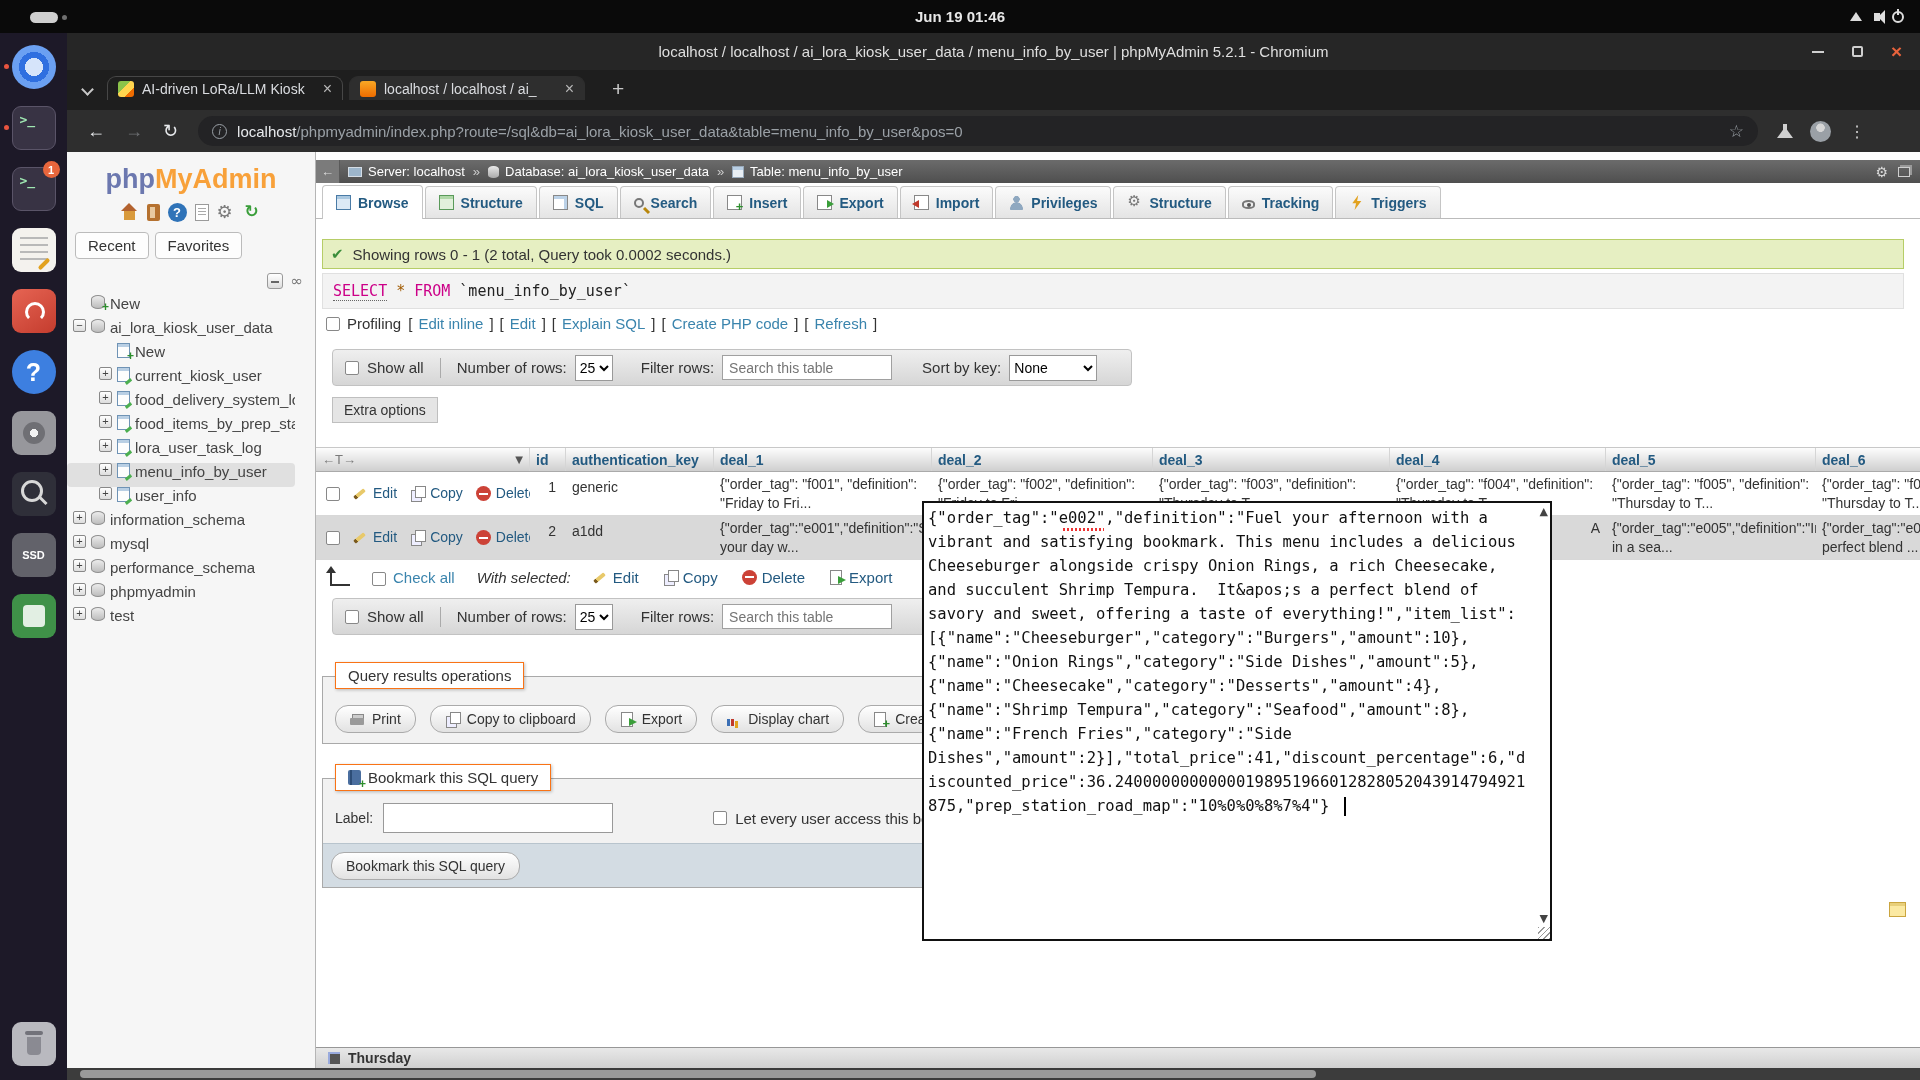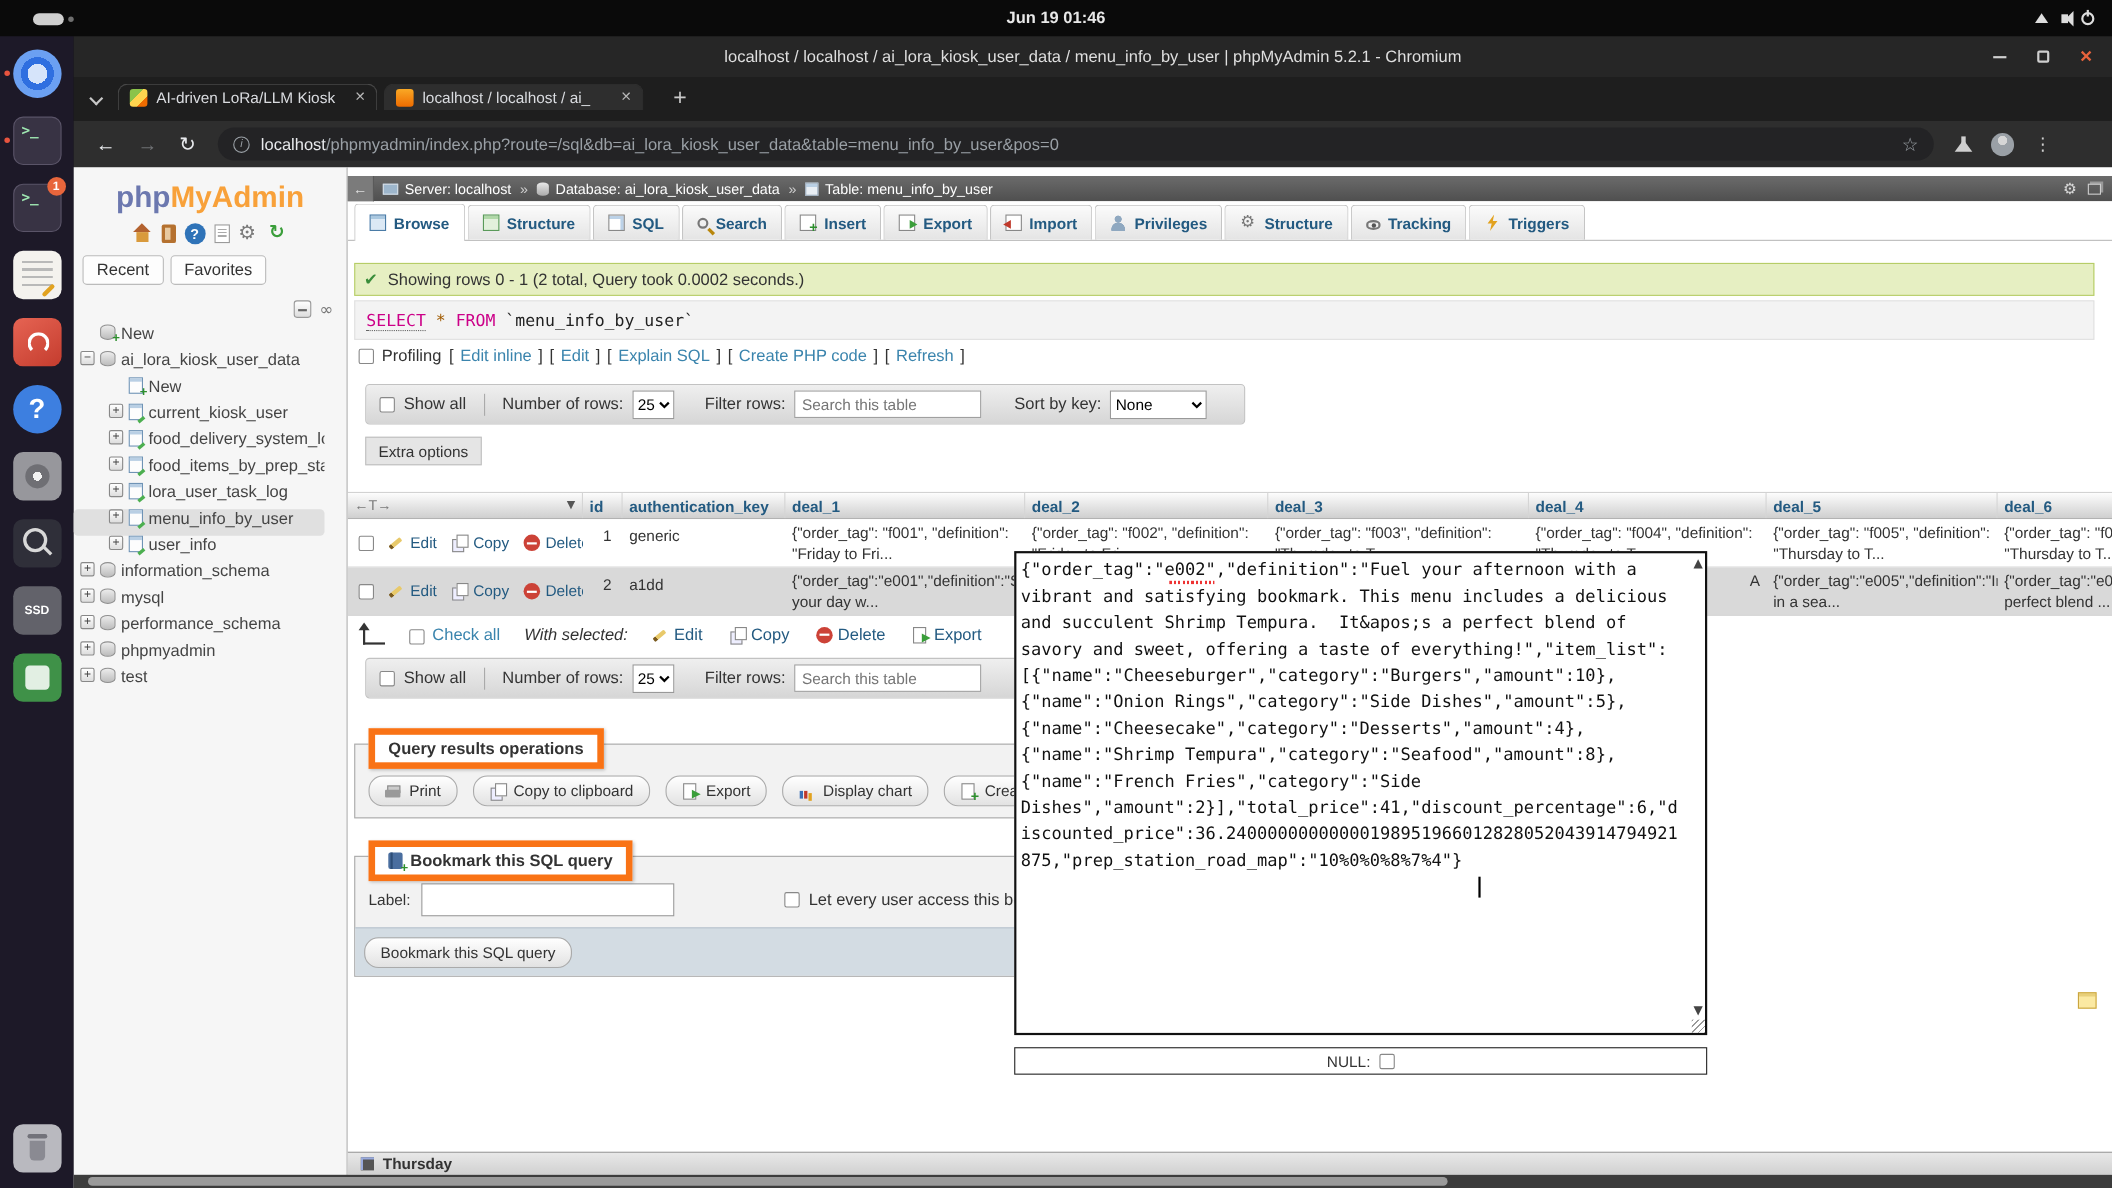--- a/index.html
+++ b/index.html
@@ -203,21 +203,21 @@
   .ai-export::before{content:"";position:absolute;left:1px;top:0;width:10px;height:13px;border:1px solid #888;background:#fff}
   .ai-export::after{content:"";position:absolute;right:-2px;bottom:1px;border-top:4px solid transparent;border-bottom:4px solid transparent;border-left:8px solid #3a9e3a}
 
   #with-selected{margin:4px 0 0 14px;height:26px;display:flex;align-items:center;gap:22px;font-size:15px}
   .upl{position:relative;width:20px;height:18px;border-left:2px solid #333;border-bottom:2px solid #333}
   .upl::before{content:"";position:absolute;left:-6px;top:-2px;border-left:5px solid transparent;border-right:5px solid transparent;border-bottom:7px solid #333}
   .ws-label{font-style:italic}
   .ws-grp{display:flex;align-items:flex-end;gap:7px}
 
   fieldset.pma{position:relative;margin-left:6px;width:1000px;border:1px solid #a9a9a9;background:#f2f2f2}
-  .legend{position:absolute;top:-15px;left:12px;background:#fff;border:6px solid #f97316;box-shadow:1px 1px 3px rgba(0,0,0,.25);padding:4px 12px;font-weight:bold;font-size:15px;color:#333;display:flex;align-items:center;gap:7px}
+  .legend{position:absolute;top:-15px;left:12px;background:#fff;border:1px solid #f97316;box-shadow:1px 1px 3px rgba(0,0,0,.25);padding:4px 12px;font-weight:normal;font-size:15px;color:#333;display:flex;align-items:center;gap:7px}
   #queryops{margin-top:41px;height:68px}
   #queryops .btn-row{display:flex;gap:14px;padding:28px 0 0 12px}
   .pill{display:inline-flex;align-items:center;gap:7px;border:1px solid #aaa;border-radius:13px;background:linear-gradient(#fff,#e2e2e2);padding:5px 14px;font-size:14px;color:#333}
   .qi-print::before{content:"";position:absolute;left:2px;top:2px;width:10px;height:5px;background:#ccc;border:1px solid #888}
   .qi-print::after{content:"";position:absolute;left:0;top:6px;width:14px;height:7px;background:#9a9a9a;border-radius:1px}
   .qi-chart::before{content:"";position:absolute;bottom:1px;left:1px;width:3px;height:7px;background:#3b6fb5;box-shadow:4px 0 0 #c0392b,8px 2px 0 #e2a21f}
   .qi-view::before{content:"";position:absolute;left:1px;top:0;width:10px;height:13px;border:1px solid #888;background:#fff}
   .qi-view::after{content:"+";position:absolute;right:-2px;bottom:-4px;color:#2d8f2d;font-weight:bold;font-size:13px}
   .bk-ic{width:13px;height:15px;background:#4a6e9f;border-radius:2px;position:relative}
   .bk-ic::before{content:"";position:absolute;left:2px;top:0;width:2px;height:100%;background:#2d4d77}
@@ -734,41 +734,38 @@
     </div>
   </fieldset>
 
   <span id="newwin-ic"></span>
 
   
   <div id="editor">
     <div id="ed-lines">
         <div class="ed-line">{"order_tag":"e002","definition":"Fuel your afternoon with a</div>
         <div class="ed-line">vibrant and satisfying bookmark. This menu includes a delicious</div>
+        <div class="ed-line">Cheeseburger alongside crispy Onion Rings, a rich Cheesecake,</div>
         <div class="ed-line">and succulent Shrimp Tempura.  It&amp;apos;s a perfect blend of</div>
         <div class="ed-line">savory and sweet, offering a taste of everything!","item_list":</div>
         <div class="ed-line">[{"name":"Cheeseburger","category":"Burgers","amount":10},</div>
         <div class="ed-line">{"name":"Onion Rings","category":"Side Dishes","amount":5},</div>
         <div class="ed-line">{"name":"Cheesecake","category":"Desserts","amount":4},</div>
         <div class="ed-line">{"name":"Shrimp Tempura","category":"Seafood","amount":8},</div>
         <div class="ed-line">{"name":"French Fries","category":"Side</div>
         <div class="ed-line">Dishes","amount":2}],"total_price":41,"discount_percentage":6,"d</div>
         <div class="ed-line">iscounted_price":36.24000000000000198951966012828052043914794921</div>
         <div class="ed-line">875,"prep_station_road_map":"10%0%0%8%7%4"}</div>
       </div>
     <div id="ed-squiggle"></div>
     <div id="ed-caret"></div>
     <span class="ed-up">▲</span>
     <span class="ed-down">▼</span>
     <span class="ed-grip"></span>
   </div>
-  <div id="nullbox">
-    <span>NULL:</span>
-    <input type="checkbox" class="cb" style="">
-  </div>
 
   <div id="console-bar">
     <span class="console-ic"></span>
     <span>Thursday</span>
   </div>
 </div>
 
 <div id="os-scrollbar">
     <div id="os-thumb"></div>
   </div>

